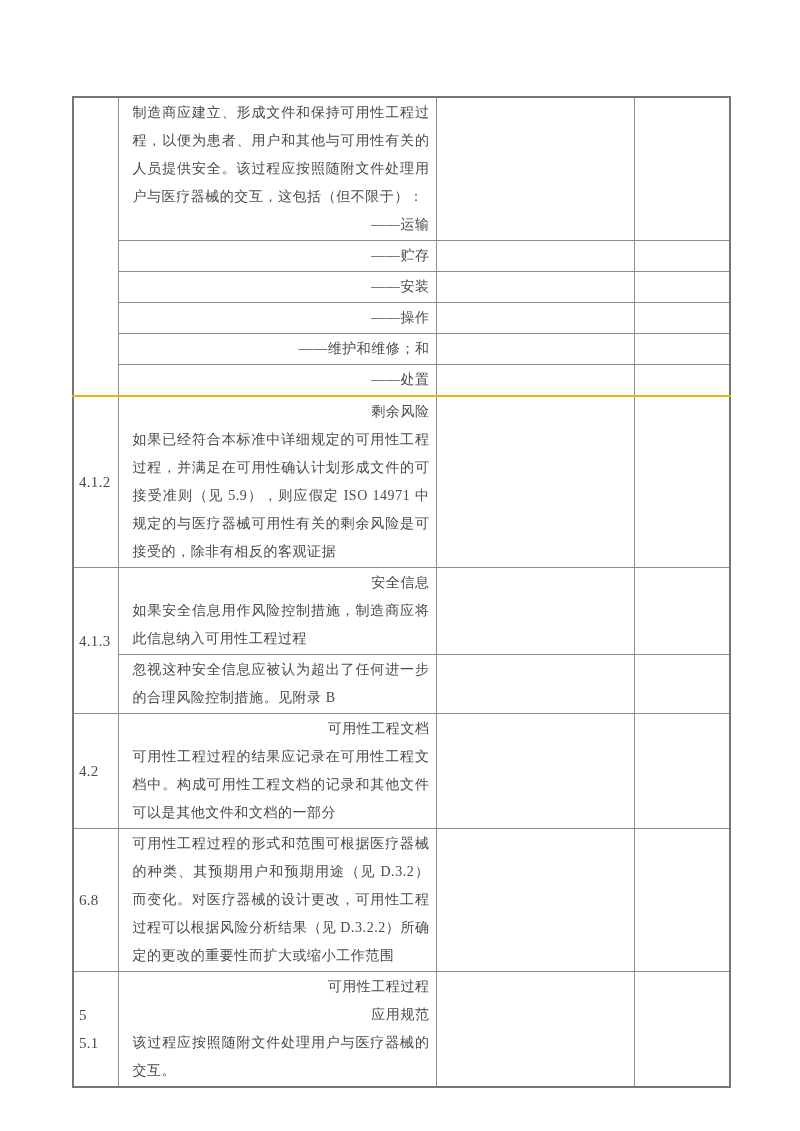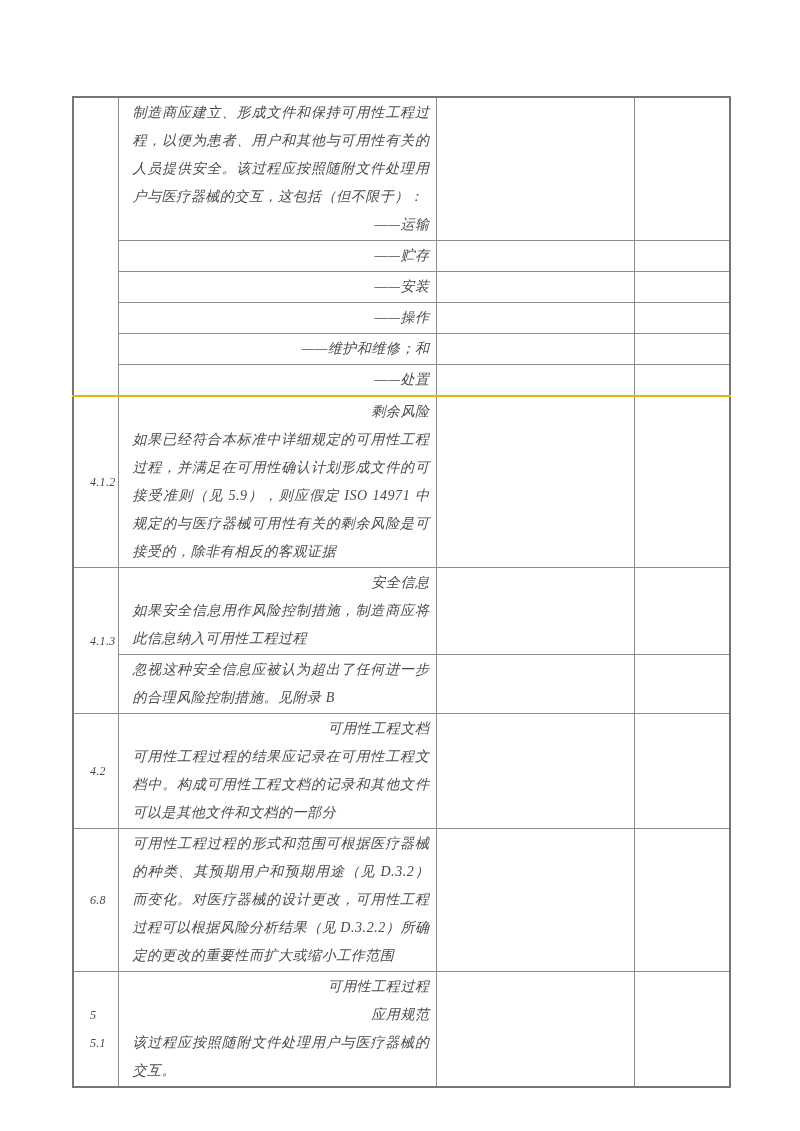--- a/index.html
+++ b/index.html
@@ -15,30 +15,29 @@
     background: #ffffff;
     overflow: hidden;
   }
   table.doc-table {
     position: absolute;
     left: 72px; top: 96px;
     width: 657px;
     border-collapse: collapse;
     table-layout: fixed;
     border: 2px solid #767676;
-    font-style: italic;
   }
   td {
     border: 1px solid #8e8e8e;
     vertical-align: middle;
     overflow: hidden;
   }
   td.num {
-    padding-left: 16px;
-    font-size: 12px;
+    padding-left: 5px;
+    font-size: 15px;
     line-height: 28px;
     letter-spacing: 0.3px;
     vertical-align: middle;
   }
   td.txt {
     padding: 1px 6px 1px 14px;
     font-size: 14px;
     line-height: 28px;
     letter-spacing: 0.55px;
   }

